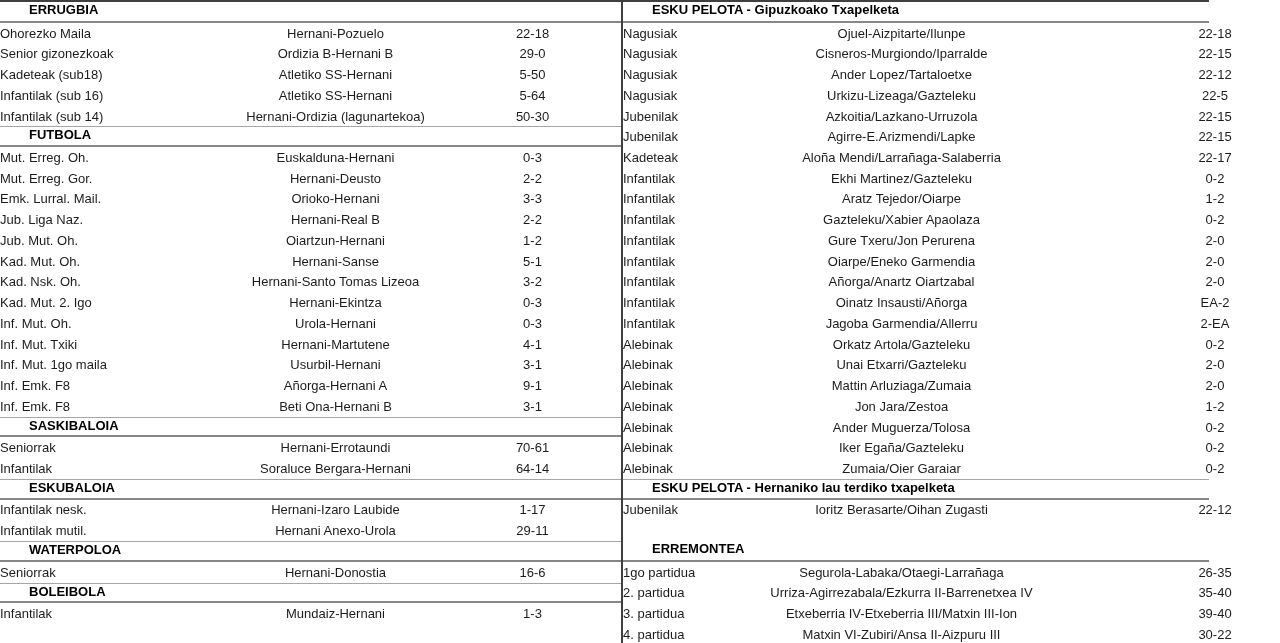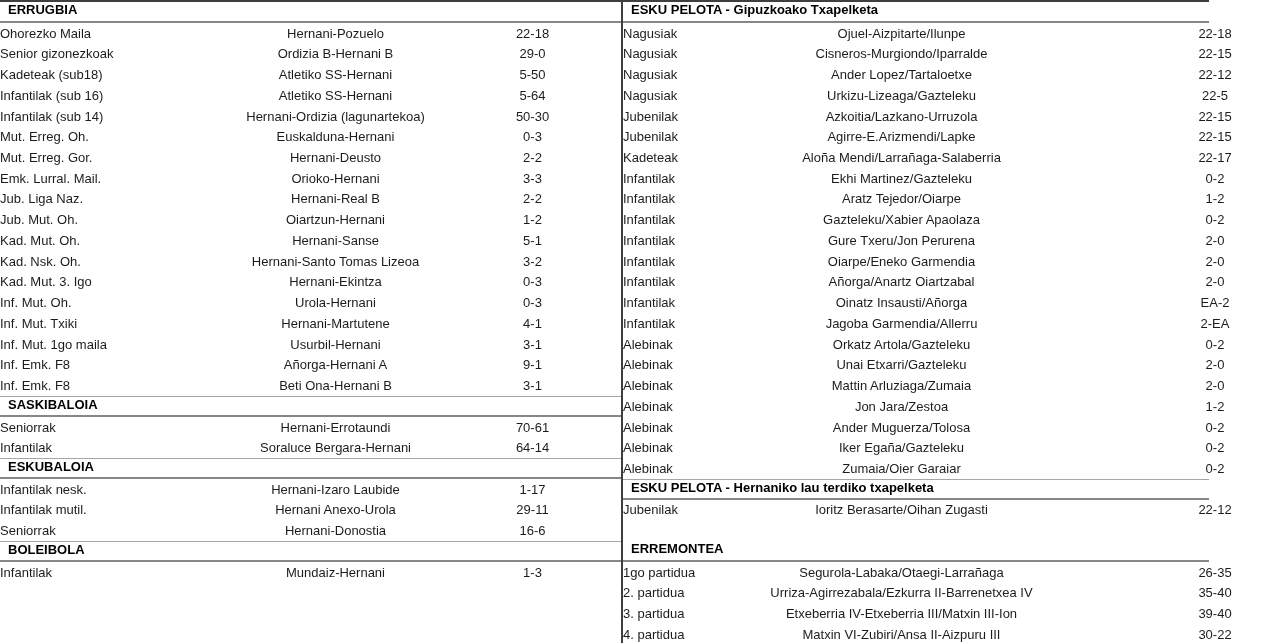--- a/index.html
+++ b/index.html
@@ -38,21 +38,21 @@
   .left .row{grid-template-columns:210px 234px 177px;}
   .right .row{grid-template-columns:120px 300px 109px 126px;}
   .header-row{display:block;line-height:calc(643px / 31 - 4px);}
   .header-row .title{
     display:block;
     padding-left:8px;
     font-weight:700;
     color:var(--header-text);
     white-space:nowrap;
   }
-  .header-row{border-bottom:2px solid var(--underline);}
+  .header-row{border-bottom:2px solid var(--underline);padding-left:21px;}
   .header-row.topline{border-top:1px solid var(--topline);}
   .cell{white-space:nowrap;}
   .cell.category{text-align:left;}
   .cell.match{justify-self:center;padding-left:17px;}
   .cell.score{text-align:center;}
   .right .cell.score{grid-column:4;}
   .right .cell.match{grid-column:2;}
   .gap-row{display:block;}
 </style>
 </head>
@@ -81,20 +81,23 @@
       <div class="row data-row">
         <span class="cell category">Infantilak (sub 16)</span>
         <span class="cell match">Atletiko SS-Hernani</span>
         <span class="cell score">5-64</span>
       </div>
       <div class="row data-row">
         <span class="cell category">Infantilak (sub 14)</span>
         <span class="cell match">Hernani-Ordizia (lagunartekoa)</span>
         <span class="cell score">50-30</span>
       </div>
+      <div class="row header-row topline">
+        <span class="title">FUTBOLA</span>
+      </div>
       <div class="row data-row">
         <span class="cell category">Mut. Erreg. Oh.</span>
         <span class="cell match">Euskalduna-Hernani</span>
         <span class="cell score">0-3</span>
       </div>
       <div class="row data-row">
         <span class="cell category">Mut. Erreg. Gor.</span>
         <span class="cell match">Hernani-Deusto</span>
         <span class="cell score">2-2</span>
       </div>
@@ -117,21 +120,21 @@
         <span class="cell category">Kad. Mut. Oh.</span>
         <span class="cell match">Hernani-Sanse</span>
         <span class="cell score">5-1</span>
       </div>
       <div class="row data-row">
         <span class="cell category">Kad. Nsk. Oh.</span>
         <span class="cell match">Hernani-Santo Tomas Lizeoa</span>
         <span class="cell score">3-2</span>
       </div>
       <div class="row data-row">
-        <span class="cell category">Kad. Mut. 3. Igo</span>
+        <span class="cell category">Kad. Mut. 2. Igo</span>
         <span class="cell match">Hernani-Ekintza</span>
         <span class="cell score">0-3</span>
       </div>
       <div class="row data-row">
         <span class="cell category">Inf. Mut. Oh.</span>
         <span class="cell match">Urola-Hernani</span>
         <span class="cell score">0-3</span>
       </div>
       <div class="row data-row">
         <span class="cell category">Inf. Mut. Txiki</span>
@@ -171,20 +174,23 @@
       </div>
       <div class="row data-row">
         <span class="cell category">Infantilak nesk.</span>
         <span class="cell match">Hernani-Izaro Laubide</span>
         <span class="cell score">1-17</span>
       </div>
       <div class="row data-row">
         <span class="cell category">Infantilak mutil.</span>
         <span class="cell match">Hernani Anexo-Urola</span>
         <span class="cell score">29-11</span>
+      </div>
+      <div class="row header-row topline">
+        <span class="title">WATERPOLOA</span>
       </div>
       <div class="row data-row">
         <span class="cell category">Seniorrak</span>
         <span class="cell match">Hernani-Donostia</span>
         <span class="cell score">16-6</span>
       </div>
       <div class="row header-row topline">
         <span class="title">BOLEIBOLA</span>
       </div>
       <div class="row data-row">

